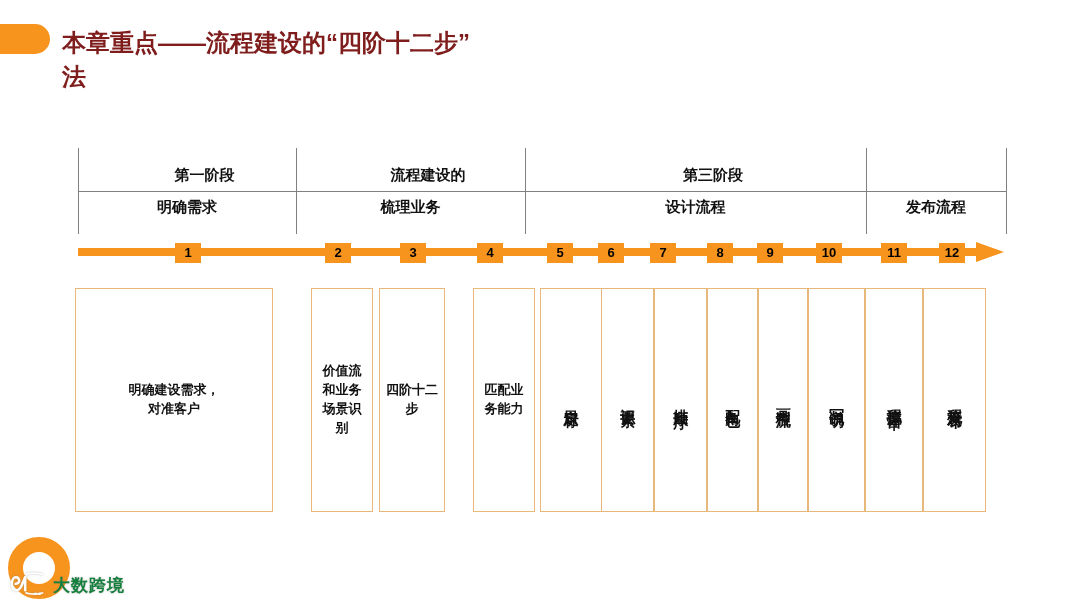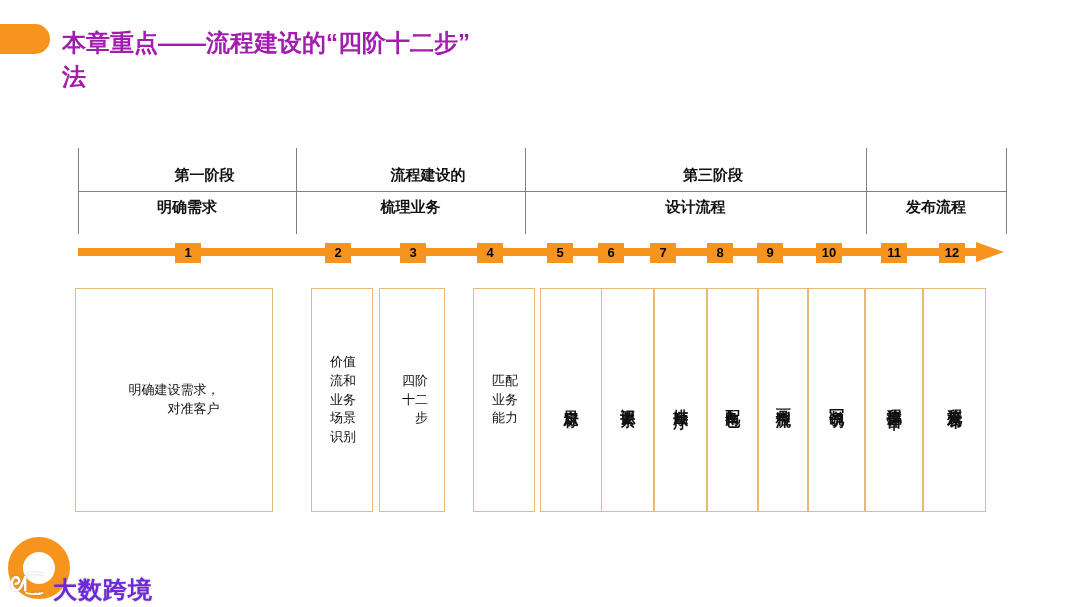--- a/index.html
+++ b/index.html
@@ -26,21 +26,21 @@
     background: #F7941E;
     border-radius: 15px;
   }
   .title-text {
     position: absolute;
     left: 62px;
     top: 26px;
     width: 600px;
     font-size: 24px;
     font-weight: bold;
-    color: #a21caf;
+    color: #7f1d1d;
     line-height: 1.42;
     letter-spacing: 0px;
   }
 
   
   .phase-band {
     position: absolute;
     left: 78px;
     top: 148px;
     width: 928px;
@@ -119,26 +119,26 @@
     top: 288px;
     height: 224px;
     border: 1px solid #E8B87A;
     box-sizing: border-box;
     background: #ffffff;
   }
   .box-h {
     display: flex;
     align-items: center;
     justify-content: center;
-    text-align: right;
+    text-align: center;
     color: #111111;
     font-size: 13px;
-    font-weight: normal;
+    font-weight: bold;
     line-height: 1.45;
-    padding: 0 16px;
+    padding: 0 6px;
   }
   .box-v {
     display: flex;
     align-items: center;
     justify-content: center;
   }
   .box-v .vtxt {
     writing-mode: vertical-rl;
     text-orientation: upright;
     color: #111111;
@@ -156,23 +156,23 @@
     width: 62px;
     height: 62px;
     border: 15px solid #F7941E;
     border-radius: 50%;
     box-sizing: border-box;
   }
   .wm-text {
     position: absolute;
     left: 53px;
     top: 574px;
-    font-size: 24px;
-    font-weight: bold;
-    color: #6d28d9;
+    font-size: 17px;
+    font-weight: bold;
+    color: #15803d;
     letter-spacing: 1px;
     text-shadow: 0 0 2px rgba(120,120,120,0.55);
     white-space: nowrap;
   }
   .wm-glyph {
     position: absolute;
     left: 10px;
     top: 572px;
     font-size: 20px;
     font-weight: bold;

